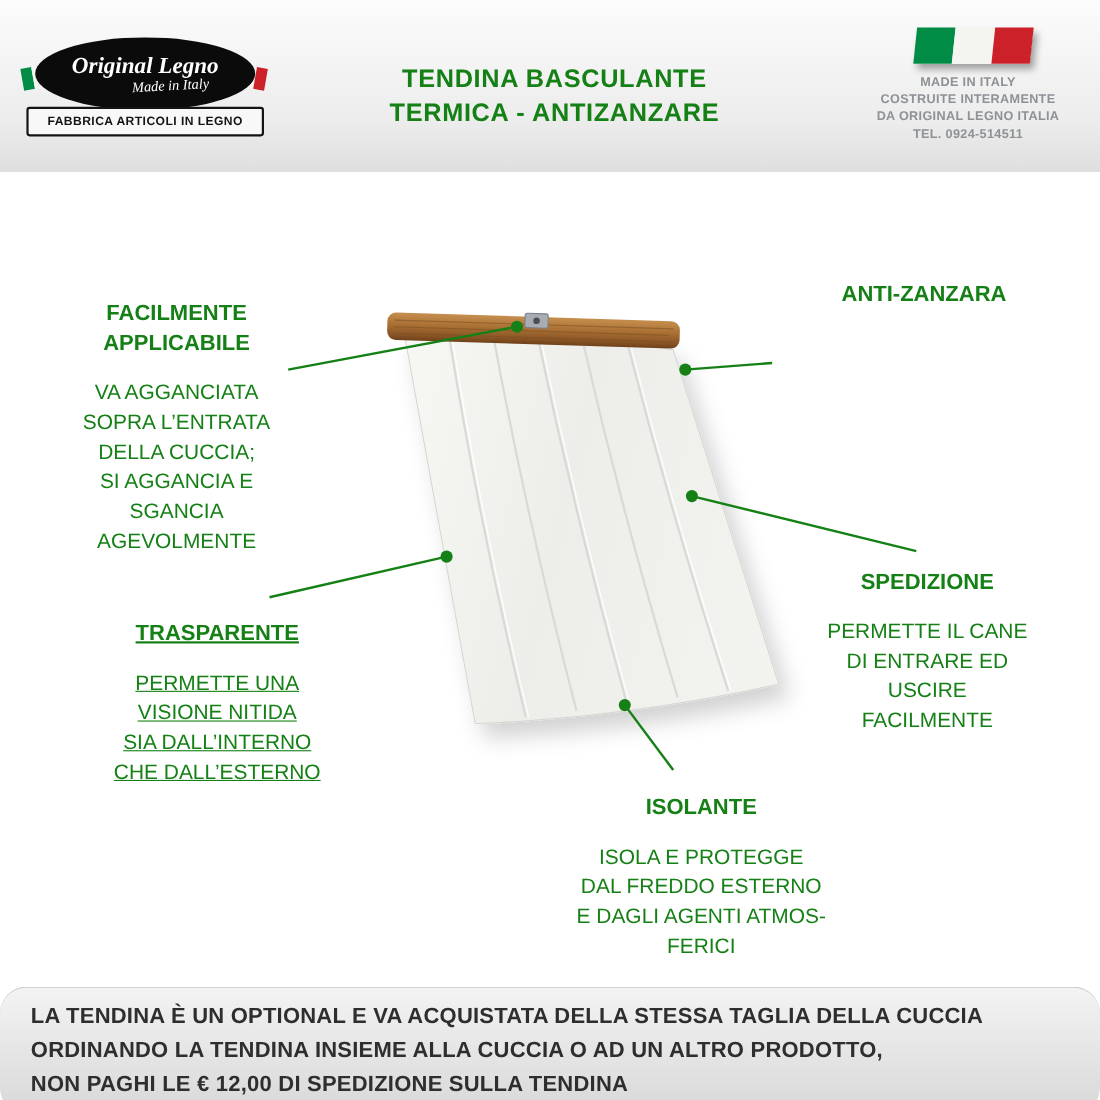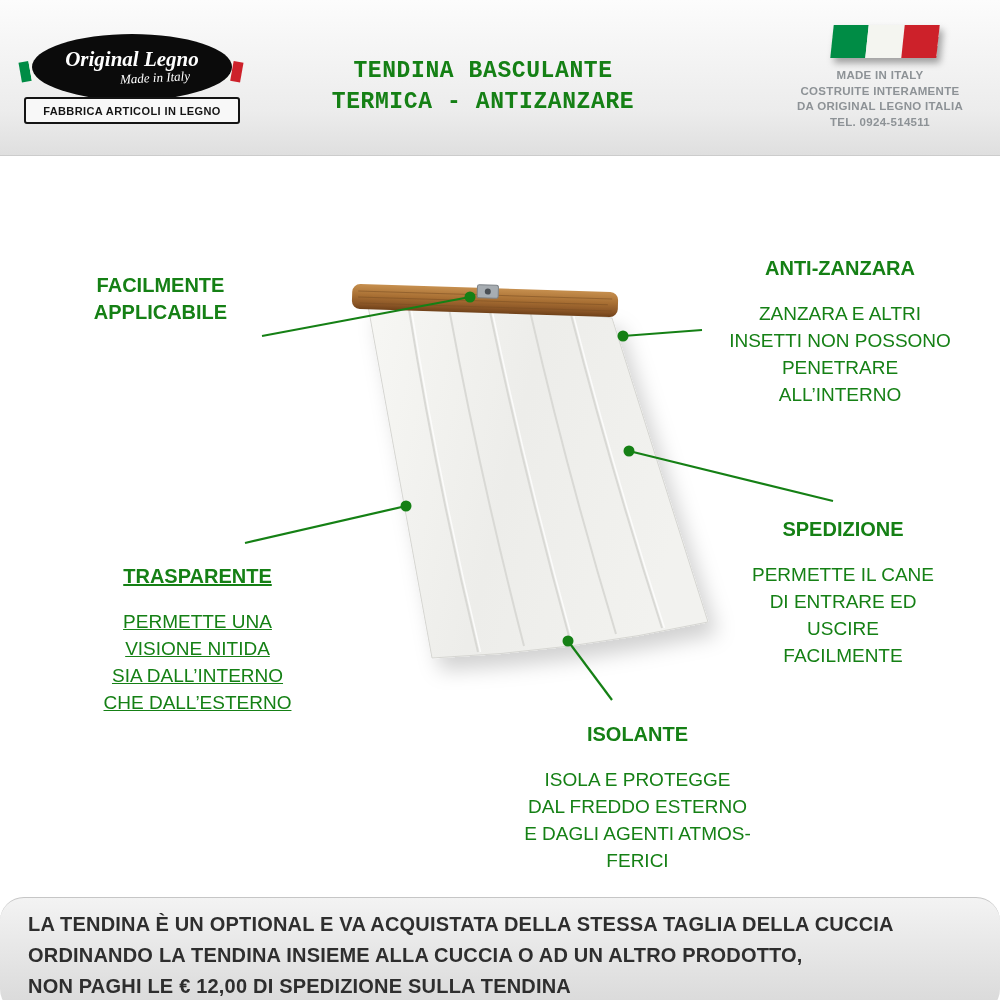--- a/index.html
+++ b/index.html
@@ -32,23 +32,23 @@
     font-family:"Liberation Serif", serif; font-style:italic;
     color:#ffffff; font-size:13px; transform:rotate(-3deg); margin-left:46px;
   }
   .logo-banner {
     position:absolute; left:24px; top:97px; width:216px; height:27px; z-index:3;
     background:#f8f8f8; border:2px solid #141414; border-radius:3px;
     display:flex; align-items:center; justify-content:center;
     font-weight:bold; font-size:11px; letter-spacing:0.4px; color:#141414;text-align:center;
   }
   .header-title {
-    position:absolute; left:263px; top:56px; width:440px; text-align:center;
+    position:absolute; left:284px; top:56px; width:440px; text-align:center;
     color:#158015; font-weight:bold; font-size:23px; line-height:31px;
-    letter-spacing:0.6px; white-space:pre-line;font-family:Liberation Mono, monospace;
+    letter-spacing:0.6px; white-space:pre-line;
   }
   .flag {
     position:absolute; left:832px; top:25px; width:106px; height:33px; display:flex;
     transform:skewX(-6deg); box-shadow:4px 5px 7px rgba(0,0,0,0.35);
   }
   .flag span { flex:1; }
   .made-in {
     position:absolute; left:760px; top:68px; width:240px; text-align:center;
     color:#8d9296; font-weight:bold; font-size:11.5px; line-height:15.5px;
     letter-spacing:0.3px; white-space:pre-line;
@@ -165,28 +165,30 @@
     <circle cx="623" cy="336" r="5.5"></circle>
     <circle cx="406" cy="506" r="5.5"></circle>
     <circle cx="629" cy="451" r="5.5"></circle>
     <circle cx="568" cy="641" r="5.5"></circle>
   </g>
 </svg>
 
 <div class="ann" id="ann-facilmente">
   <div class="ann-title">FACILMENTE
 APPLICABILE</div>
+  <div class="ann-body">VA AGGANCIATA
+SOPRA L’ENTRATA
+DELLA CUCCIA;
+SI AGGANCIA E
+SGANCIA
+AGEVOLMENTE</div>
 </div>
 
 <div class="ann" id="ann-antizanzara">
   <div class="ann-title">ANTI-ZANZARA</div>
-  <div class="ann-body">ZANZARA E ALTRI
-INSETTI NON POSSONO
-PENETRARE
-ALL’INTERNO</div>
 </div>
 
 <div class="ann" id="ann-trasparente">
   <div class="ann-title">TRASPARENTE</div>
   <div class="ann-body">PERMETTE UNA
 VISIONE NITIDA
 SIA DALL’INTERNO
 CHE DALL’ESTERNO</div>
 </div>
 

